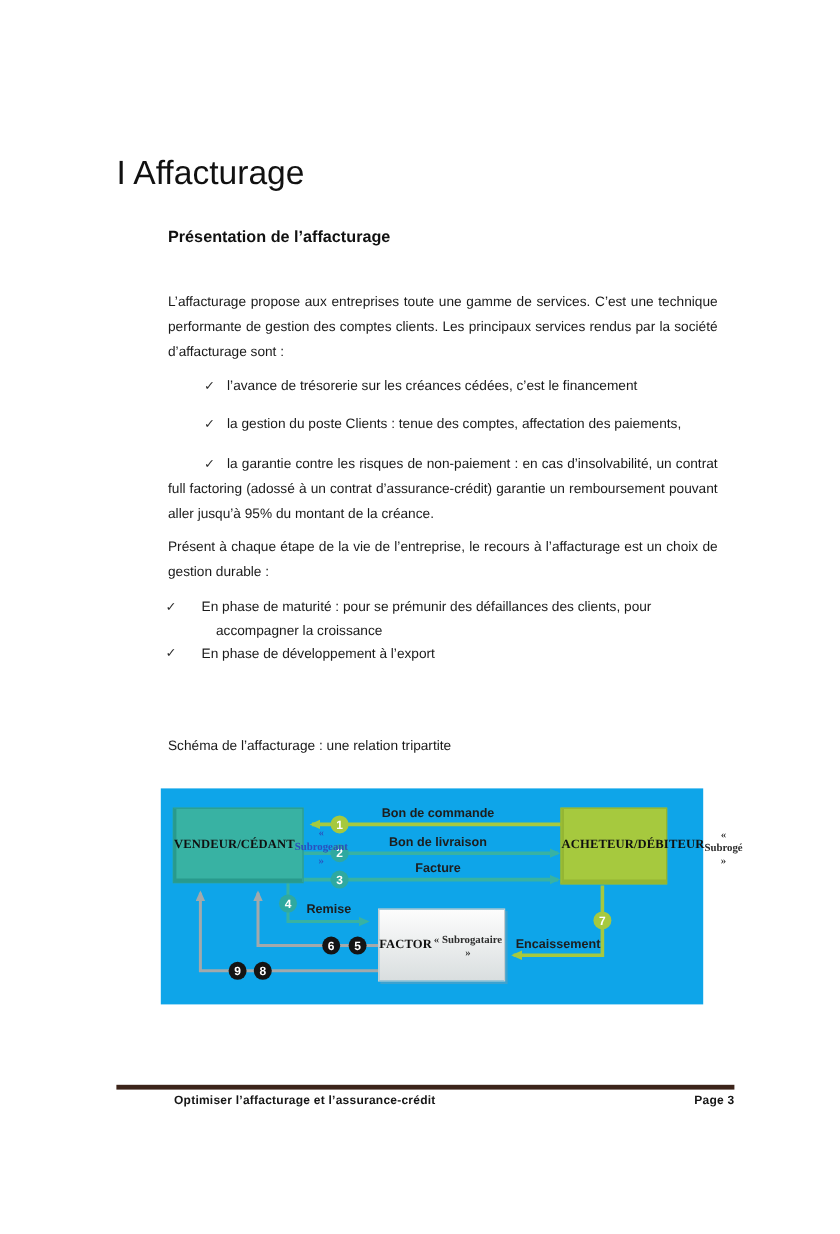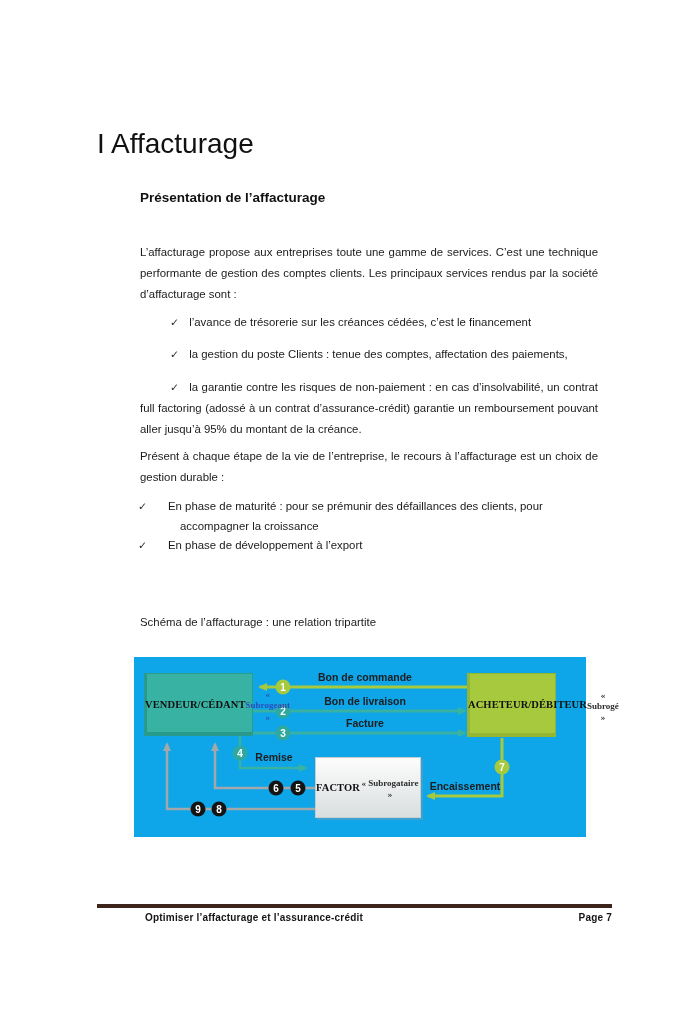--- a/index.html
+++ b/index.html
@@ -198,17 +198,17 @@
     <div class="dbox box-factor">
       <div class="dtitle">FACTOR</div>
       <div class="dsub">« Subrogataire »</div>
     </div>
   </div>
 
   <div class="footer">
     <div class="footer-rule"></div>
     <div class="footer-row">
       <span>Optimiser l’affacturage et l’assurance-crédit</span>
-      <span>Page 7</span>
+      <span>Page 3</span>
     </div>
   </div>
 
 </div>
 
 </body></html>

